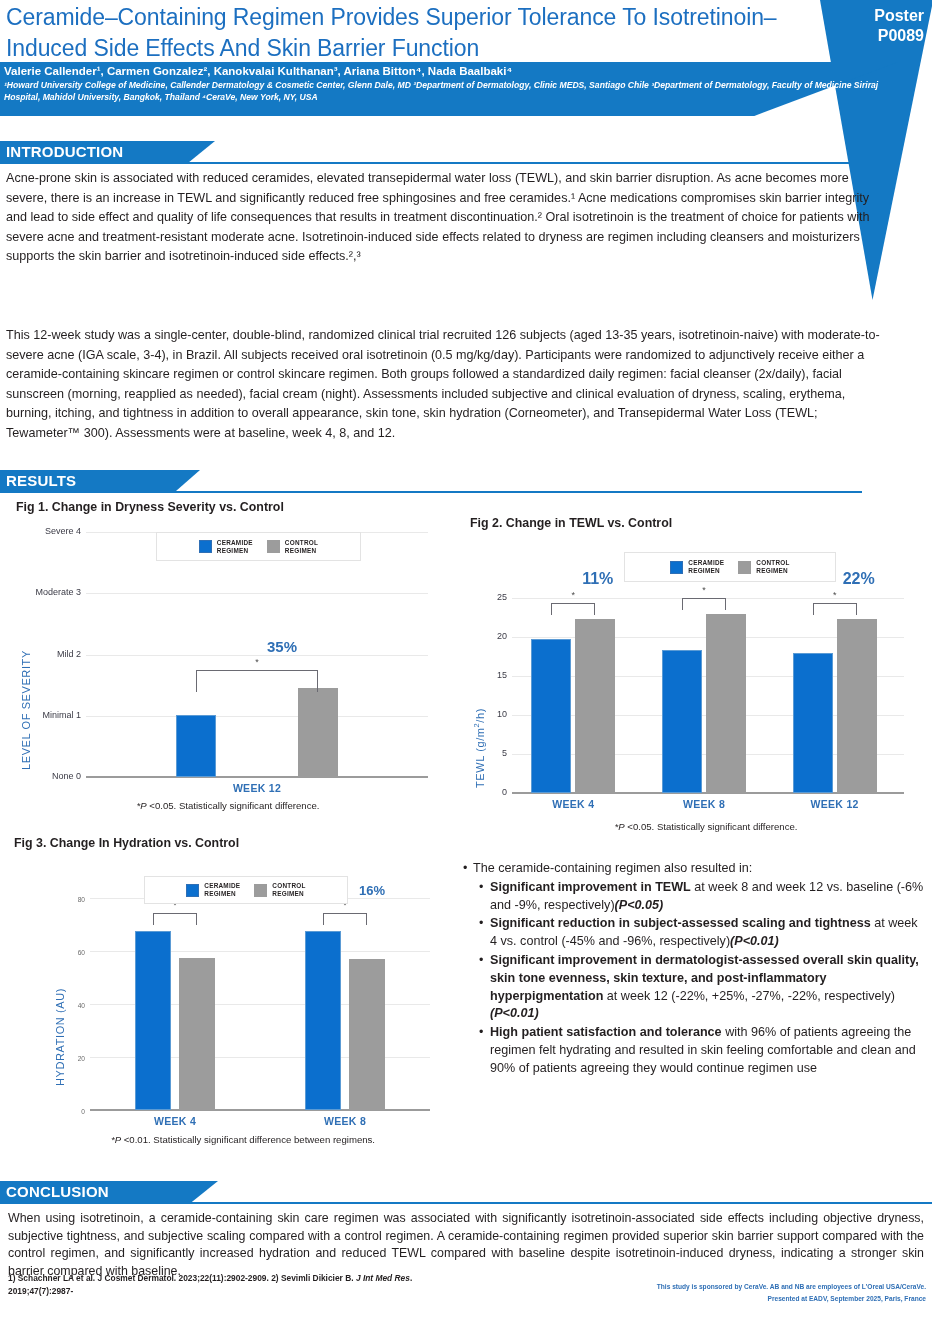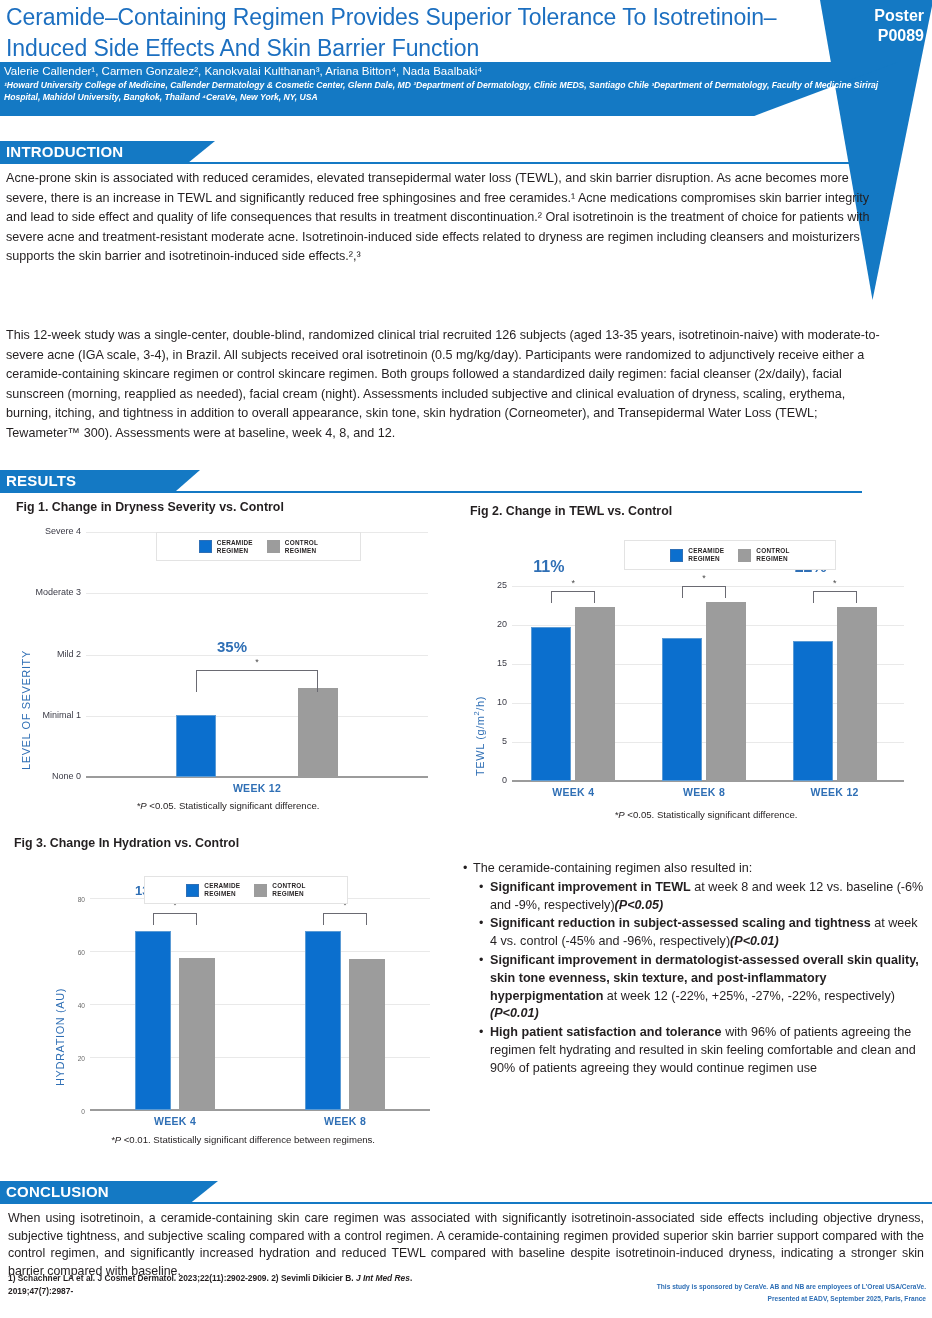--- a/index.html
+++ b/index.html
@@ -29,21 +29,21 @@
     color: #1C6FC0; font-size: 23px; line-height: 31px; font-weight: 400;
     letter-spacing: -0.1px;
   }
   .authors-band {
     position: absolute; left: 0; top: 62px; width: 898px; height: 54px;
     background: #1479C4;
     clip-path: polygon(0 0, 100% 0, 84% 100%, 0 100%);
     color: #ffffff;
   }
   .authors { position: absolute; left: 4px; top: 64px; width: 880px; z-index: 3; color:#fff; }
-  .authors .names { font-size: 11.5px; font-weight: normal; line-height: 15px; }
+  .authors .names { font-size: 11.5px; font-weight: bold; line-height: 15px; }
   .authors .affil { font-size: 8.6px; font-style: italic; line-height: 12.4px; font-weight: bold; }
   sup { font-size: 0.68em; vertical-align: super; line-height: 0; }
 
   
   .band { position: relative; height: 23px; }
   .band .shape {
     position: absolute; left: 0; top: 0; height: 21px; background: #1479C4;
     clip-path: polygon(0 0, 100% 0, 88% 100%, 0 100%);
   }
   .band .txt {
@@ -112,21 +112,21 @@
     color: #2F6FB5; font-size: 11px; letter-spacing: 0.6px; white-space: nowrap;
   }
   .bar { position: absolute; bottom: 0; }
   .bar.ceramide { background: #0B6FCE; border: 1px solid #5b9bd5; }
   .bar.control { background: #9C9C9C; }
   .xcat {
     position: absolute; text-align: center; color: #2F6FB5;
     font-size: 10.5px; font-weight: bold; letter-spacing: 0.3px;
   }
   .pctlabel {
-    position: absolute; text-align: left; color: #2F6FB5;
+    position: absolute; text-align: right; color: #2F6FB5;
     font-weight: bold;
   }
   .starlabel {
     position: absolute; text-align: center; color: #4a4a4a; font-size: 9px;
   }
   .bracket {
     position: absolute; border-top: 1.6px solid #6a6a72;
     border-left: 1.6px solid #6a6a72; border-right: 1.6px solid #6a6a72;
   }
   .legendbox {
@@ -221,21 +221,21 @@
         <div class="legitem">
           <div class="swatch control"></div>
           <div class="legtext">
             <div>CONTROL</div>
             <div>REGIMEN</div>
           </div>
         </div>
       </div>
     </div>
 
-  <div class="chart" id="fig2" style="left:466px; top:504px; width:458px; height:320px;text-decoration:underline;">
+  <div class="chart" id="fig2" style="left:466px; top:516px; width:458px; height:320px;text-decoration:underline;">
     <div class="figtitle" style="position:absolute;left:4px;top:0;">Fig 2. Change in TEWL vs. Control</div>
     <div class="plot" id="fig2-plot" style="left:46px; top:82px; width:392px; height:195px;">
         <div class="axisline" style="left: 0px; width: 392px; top: 194px;"></div>
         <div class="ytick" style="width: 18px; left: -23px; top: 190px;">0</div>
         <div class="gridline" style="left: 0px; width: 392px; top: 156px;"></div>
         <div class="ytick" style="width: 18px; left: -23px; top: 151px;">5</div>
         <div class="gridline" style="left: 0px; width: 392px; top: 117px;"></div>
         <div class="ytick" style="width: 18px; left: -23px; top: 112px;">10</div>
         <div class="gridline" style="left: 0px; width: 392px; top: 78px;"></div>
         <div class="ytick" style="width: 18px; left: -23px; top: 73px;">15</div>

